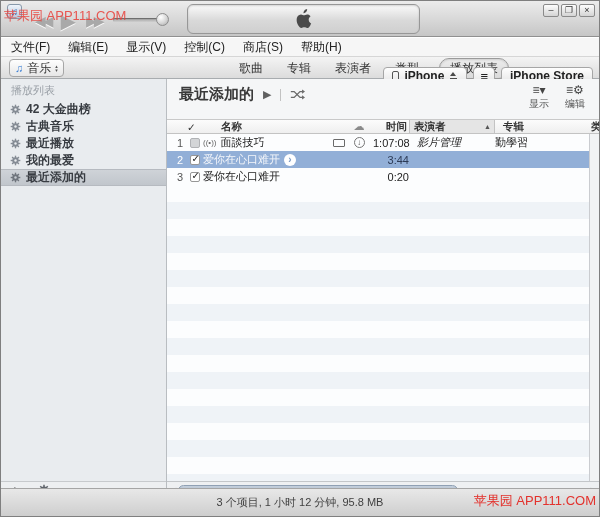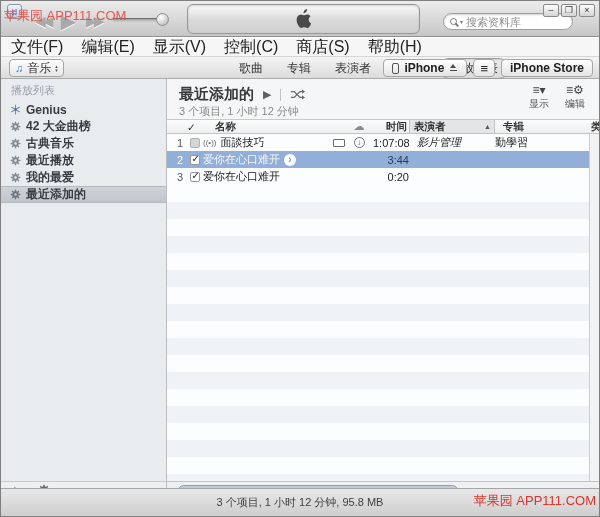--- a/index.html
+++ b/index.html
@@ -37,36 +37,36 @@
   .wc { width:16px; height:13px; border:1px solid #8a8a8a; border-radius:2px;
     background:linear-gradient(#fdfdfd,#d4d4d4); font-size:9px; line-height:11px; text-align:center; color:#333; }
 
   
   .wm-top { position:absolute; left:3px; top:6px; color:rgba(232,66,60,.88); font-size:13px; z-index:50; }
   .wm-bottom { position:absolute; right:3px; bottom:6px; color:#e3322d; font-size:13px; z-index:50; }
 
   
   .menubar { position:absolute; left:0; top:37px; width:100%; height:19px; background:#f6f6f6;
     border-bottom:1px solid #d6d6d6; display:flex; align-items:center; gap:18px; padding-left:10px;
-    font-size:16px; color:#222; }
+    font-size:12px; color:#222; }
 
   
   .toolbar { position:absolute; left:0; top:56px; width:100%; height:22px;
     background:linear-gradient(#f4f4f4,#dcdcdc); border-bottom:1px solid #a8acaf; }
   .lib-btn { position:absolute; left:8px; top:2px; height:18px; display:flex; align-items:center; gap:4px;
     padding:0 5px; border:1px solid #a6a6a6; border-radius:4px; background:linear-gradient(#fefefe,#e6e6e6);
     font-size:12px; color:#333; }
   .note { color:#3b7fd4; font-size:11px; }
   .updown { display:flex; flex-direction:column; line-height:4px; font-size:5px; color:#555; }
   .tabs { position:absolute; left:190px; top:0; height:22px; display:flex; align-items:center; gap:16px;
     font-size:12px; color:#333;margin-left:44px; }
   .tab { padding:1px 4px; }
   .tab.active { border:1px solid #9a9a9a; border-radius:10px; padding:1px 10px;
     background:linear-gradient(#ececec,#dadada); box-shadow:inset 0 1px 2px rgba(0,0,0,.12); }
-  .tb-right { position:absolute; right:6px; top:2px; display:flex; gap:6px; align-items:flex-end; }
+  .tb-right { position:absolute; right:6px; top:10px; display:flex; gap:6px; align-items:flex-end; }
   .tb-btn { height:18px; display:flex; align-items:center; gap:5px; padding:0 8px;
     border:1px solid #a6a6a6; border-radius:4px; background:linear-gradient(#fefefe,#e4e4e4);
     font-size:12px; color:#222; font-weight:bold; }
   .phone { width:7px; height:11px; border:1px solid #555; border-radius:2px; }
   .eject { position:relative; width:9px; height:9px; }
   .eject::before { content:""; position:absolute; left:1px; top:0; border-left:3.5px solid transparent;
     border-right:3.5px solid transparent; border-bottom:4.5px solid #4a4a4a; }
   .eject::after { content:""; position:absolute; left:1px; top:6px; width:7px; height:1.5px; background:#4a4a4a; }
   .hamburger { font-weight:normal; font-size:13px; padding:0 6px; }
 
@@ -97,21 +97,21 @@
   .hdr-btns { position:absolute; right:14px; top:5px; display:flex; gap:16px; }
   .hdr-btn { display:flex; flex-direction:column; align-items:center; gap:1px; color:#555; }
   .hdr-btn .ic { font-size:12px; line-height:12px; color:#444; }
   .hdr-btn .lb { font-size:10px; }
 
   
   .thead { position:absolute; left:0; top:40px; width:100%; height:15px;
     background:linear-gradient(#fcfcfc,#efefef); border-top:1px solid #c9c9c9; border-bottom:1px solid #c3c3c3;
     font-size:10.5px; font-weight:bold; color:#333; }
   .th { position:absolute; top:0; height:100%; display:flex; align-items:center; }
-  .th-check { left:20px; } .th-name { left:48px; }
+  .th-check { left:20px; } .th-name { left:54px; }
   .th-cloud { left:178px; width:28px; justify-content:center; color:#8a8a8a; font-weight:normal; font-size:11px; }
   .th-time { left:204px; width:36px; justify-content:flex-end; }
   .th-artist { left:242px; width:86px; background:#e5e5e5; border-left:1px solid #c3c3c3;
     border-right:1px solid #c3c3c3; padding-left:4px; }
   .sort-arrow { position:absolute; right:3px; font-size:7px; color:#555; }
   .th-album { left:332px; padding-left:4px; }
   .th-genre { left:424px; }
 
   
   .rows { position:absolute; left:0; top:55px; right:10px; }
@@ -171,25 +171,20 @@
       <span class="pb small">▶▶</span>
     </div>
     <div class="volume">
       <div class="vol-knob"></div>
     </div>
     <div class="lcd">
       <svg width="20" height="22" viewBox="0 0 20 24">
         <path fill="#4a4a4a" d="M15.1 12.8c0-2.4 2-3.6 2.1-3.7-1.1-1.7-2.9-1.9-3.5-2-1.5-.2-2.9.9-3.7.9-.8 0-1.9-.9-3.2-.9-1.6 0-3.2 1-4 2.5-1.7 3-.4 7.4 1.2 9.8.8 1.2 1.8 2.5 3.1 2.5 1.2 0 1.7-.8 3.2-.8 1.5 0 1.9.8 3.2.8 1.3 0 2.2-1.2 3-2.4.9-1.4 1.3-2.7 1.3-2.8-.1 0-2.7-1-2.7-3.9zM12.4 4.2c.7-.8 1.1-1.9 1-3.1-1 .1-2.2.7-2.9 1.5-.6.7-1.2 1.9-1 3 1.1.1 2.2-.5 2.9-1.4z"></path>
       </svg>
     </div>
-    <div class="search">
-      <span class="mag"></span>
-      <span class="mag-drop">▾</span>
-      <input type="text" placeholder="搜索资料库" style="">
-    </div>
     <div class="win-controls">
       <div class="wc">–</div>
       <div class="wc">❐</div>
       <div class="wc">×</div>
     </div>
   </div>
   <div class="wm-top">苹果园 APP111.COM</div>
 
   <div class="menubar">
     <span>文件(F)</span>
@@ -227,31 +222,20 @@
         <span>iPhone Store</span>
       </div>
     </div>
   </div>
 
   <div class="bodyarea">
 
     <div class="sidebar">
       <div class="sb-label">播放列表</div>
 
-      <div class="sb-item">
-        <svg width="11" height="11" viewBox="0 0 16 16">
-          <g stroke="#7d8fa8" stroke-width="1.6" stroke-linecap="round">
-            <line x1="8" y1="1.5" x2="8" y2="14.5"></line>
-              <line x1="2.4" y1="4.8" x2="13.6" y2="11.2"></line>
-            <line x1="2.4" y1="11.2" x2="13.6" y2="4.8"></line>
-            </g>
-          <circle cx="8" cy="8" r="2" fill="#5b708c"></circle>
-        </svg>
-        <span>Genius</span>
-      </div>
 
       <div class="sb-item">
         <svg class="gear" width="11" height="11" viewBox="0 0 16 16">
           <g fill="#848b94">
               <rect x="7" y="1" width="2" height="14"></rect>
               <rect x="7" y="1" width="2" height="14" transform="rotate(45 8 8)"></rect>
               <rect x="7" y="1" width="2" height="14" transform="rotate(90 8 8)"></rect>
               <rect x="7" y="1" width="2" height="14" transform="rotate(135 8 8)"></rect>
               <circle cx="8" cy="8" r="4.6"></circle>
             </g>
@@ -349,21 +333,20 @@
             <g stroke="#6b6b6b" stroke-width="1.6" fill="none">
               <path d="M1 2.5 h4 l7 7 h3"></path>
                 <path d="M1 9.5 h4 l7 -7 h3"></path>
               </g>
             <g fill="#6b6b6b">
                 <path d="M14.5 0 L18 2.5 L14.5 5z"></path>
                 <path d="M14.5 7 L18 9.5 L14.5 12z"></path>
               </g>
           </svg>
         </div>
-        <div class="pl-sub">3 个项目, 1 小时 12 分钟</div>
         <div class="hdr-btns">
           <div class="hdr-btn">
             <span class="ic">≡▾</span>
             <span class="lb">显示</span>
           </div>
           <div class="hdr-btn">
             <span class="ic">≡⚙</span>
             <span class="lb">编辑</span>
           </div>
         </div>

